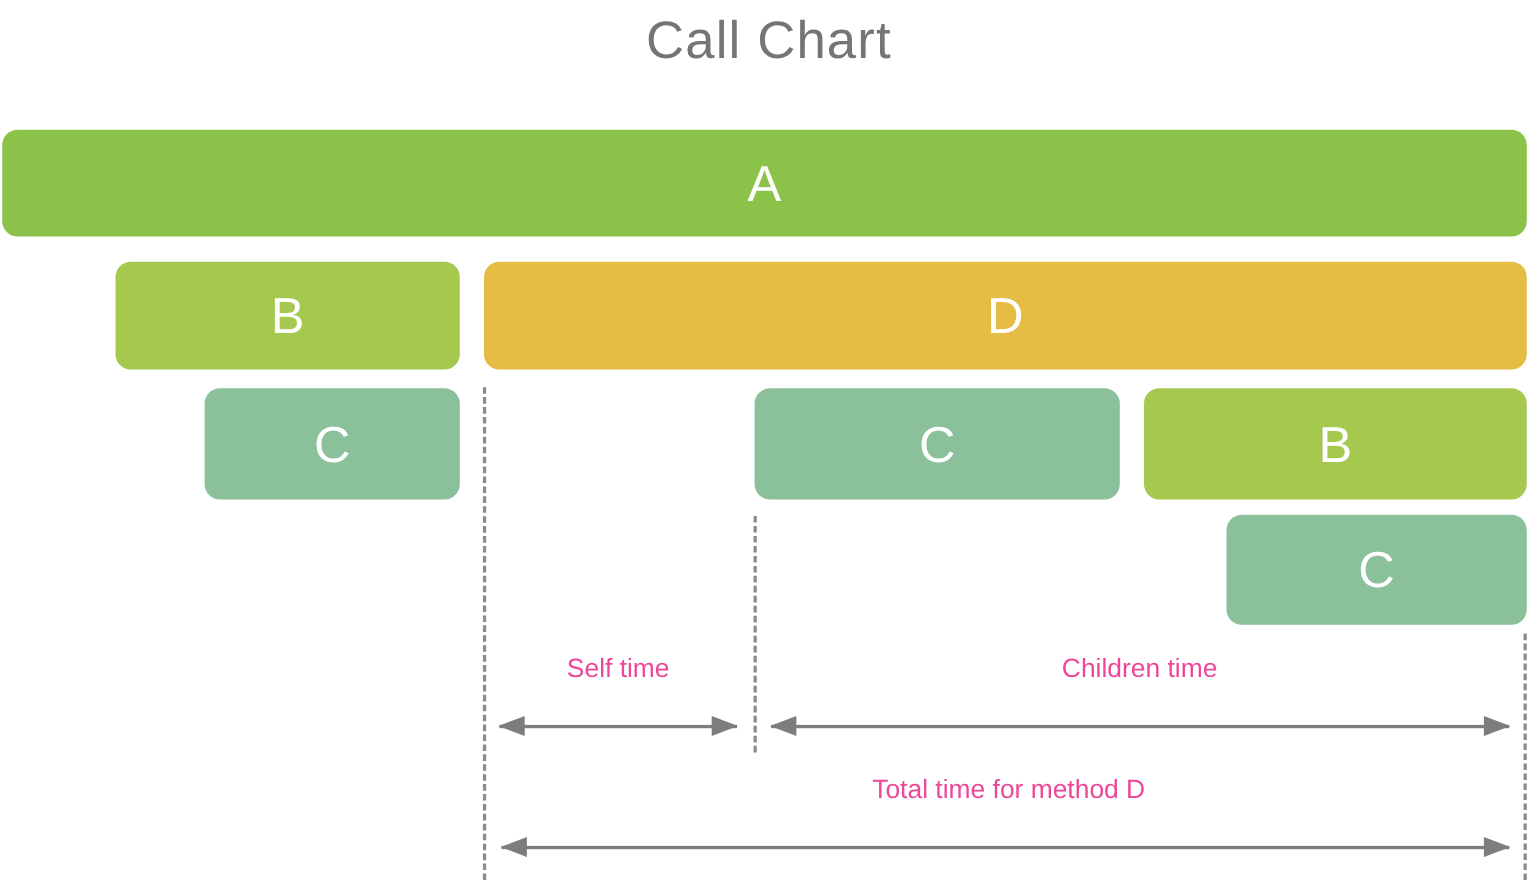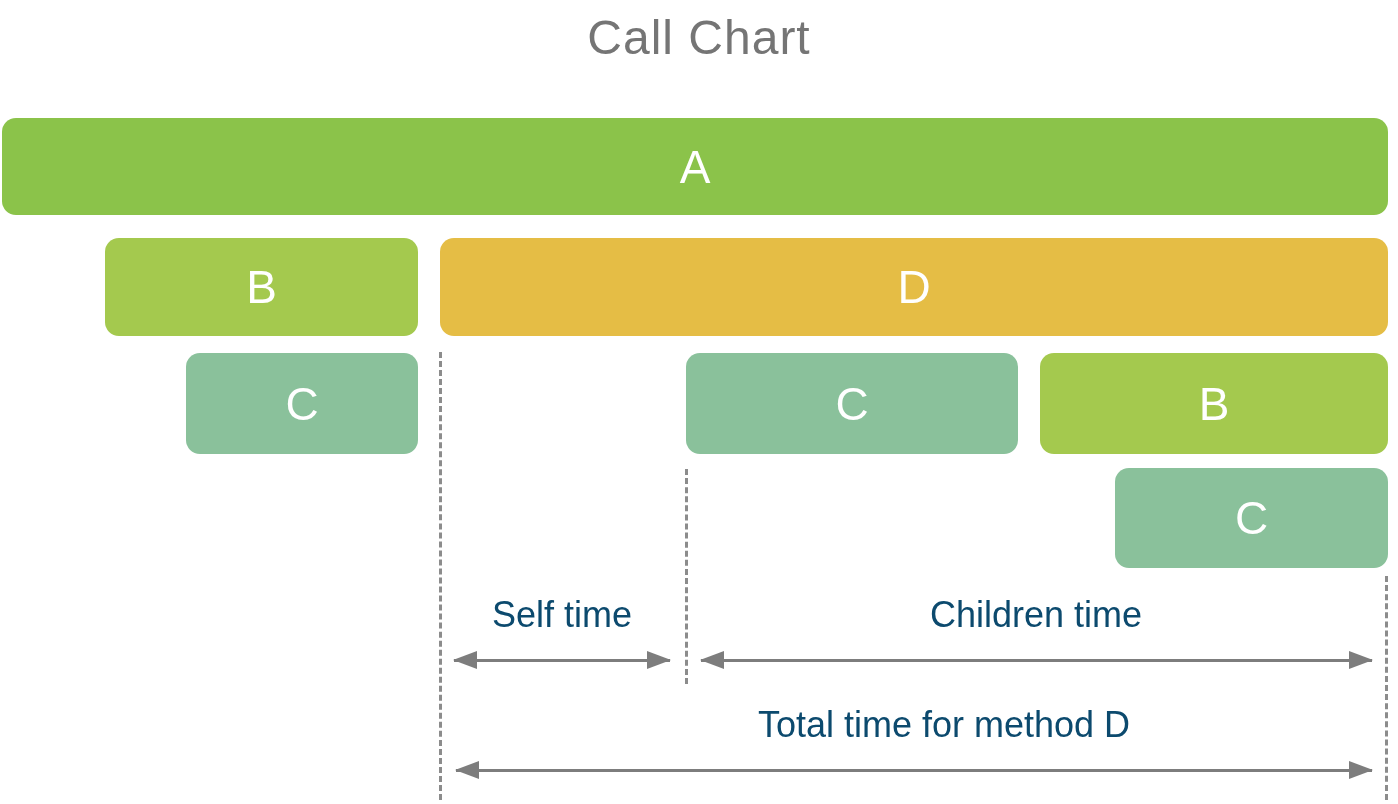--- a/index.html
+++ b/index.html
@@ -35,23 +35,23 @@
     font-weight:300;
   }
   .guide{
     position:absolute;
     width:0;
     border-left:3px dashed #8c8c8c;
   }
   .ann-label{
     position:absolute;
     transform:translateX(-50%);
-    font-size:36px;
+    font-size:24px;
     font-weight:300;
-    color:#0c4a6e;
+    color:#ec4899;
     white-space:nowrap;
   }
   .arrow{
     position:absolute;
     height:3px;
     background:#7d7d7d;
   }
   .arrow::before{
     content:"";
     position:absolute;
@@ -104,16 +104,16 @@
   <div>
       <div class="guide" style="left: 439px; top: 352px; height: 448px;"></div>
       <div class="guide" style="left: 685px; top: 469px; height: 215px;"></div>
       <div class="guide" style="left: 1385px; top: 576px; height: 224px;"></div>
     </div>
   <div>
       <div class="ann-label" style="left: 562px; top: 594px;">Self time</div>
       <div class="arrow" style="left: 454px; top: 659px; width: 216px;"></div>
       <div class="ann-label" style="left: 1036px; top: 594px; text-align: center;">Children time</div>
       <div class="arrow" style="left: 701px; top: 659px; width: 671px;"></div>
-      <div class="ann-label" style="left: 917px; top: 704px; margin-left: 27px;">Total time for method D</div>
+      <div class="ann-label" style="left: 917px; top: 704px;">Total time for method D</div>
       <div class="arrow" style="left: 456px; top: 769px; width: 916px;"></div>
     </div>
 </div>
 
 </body></html>

